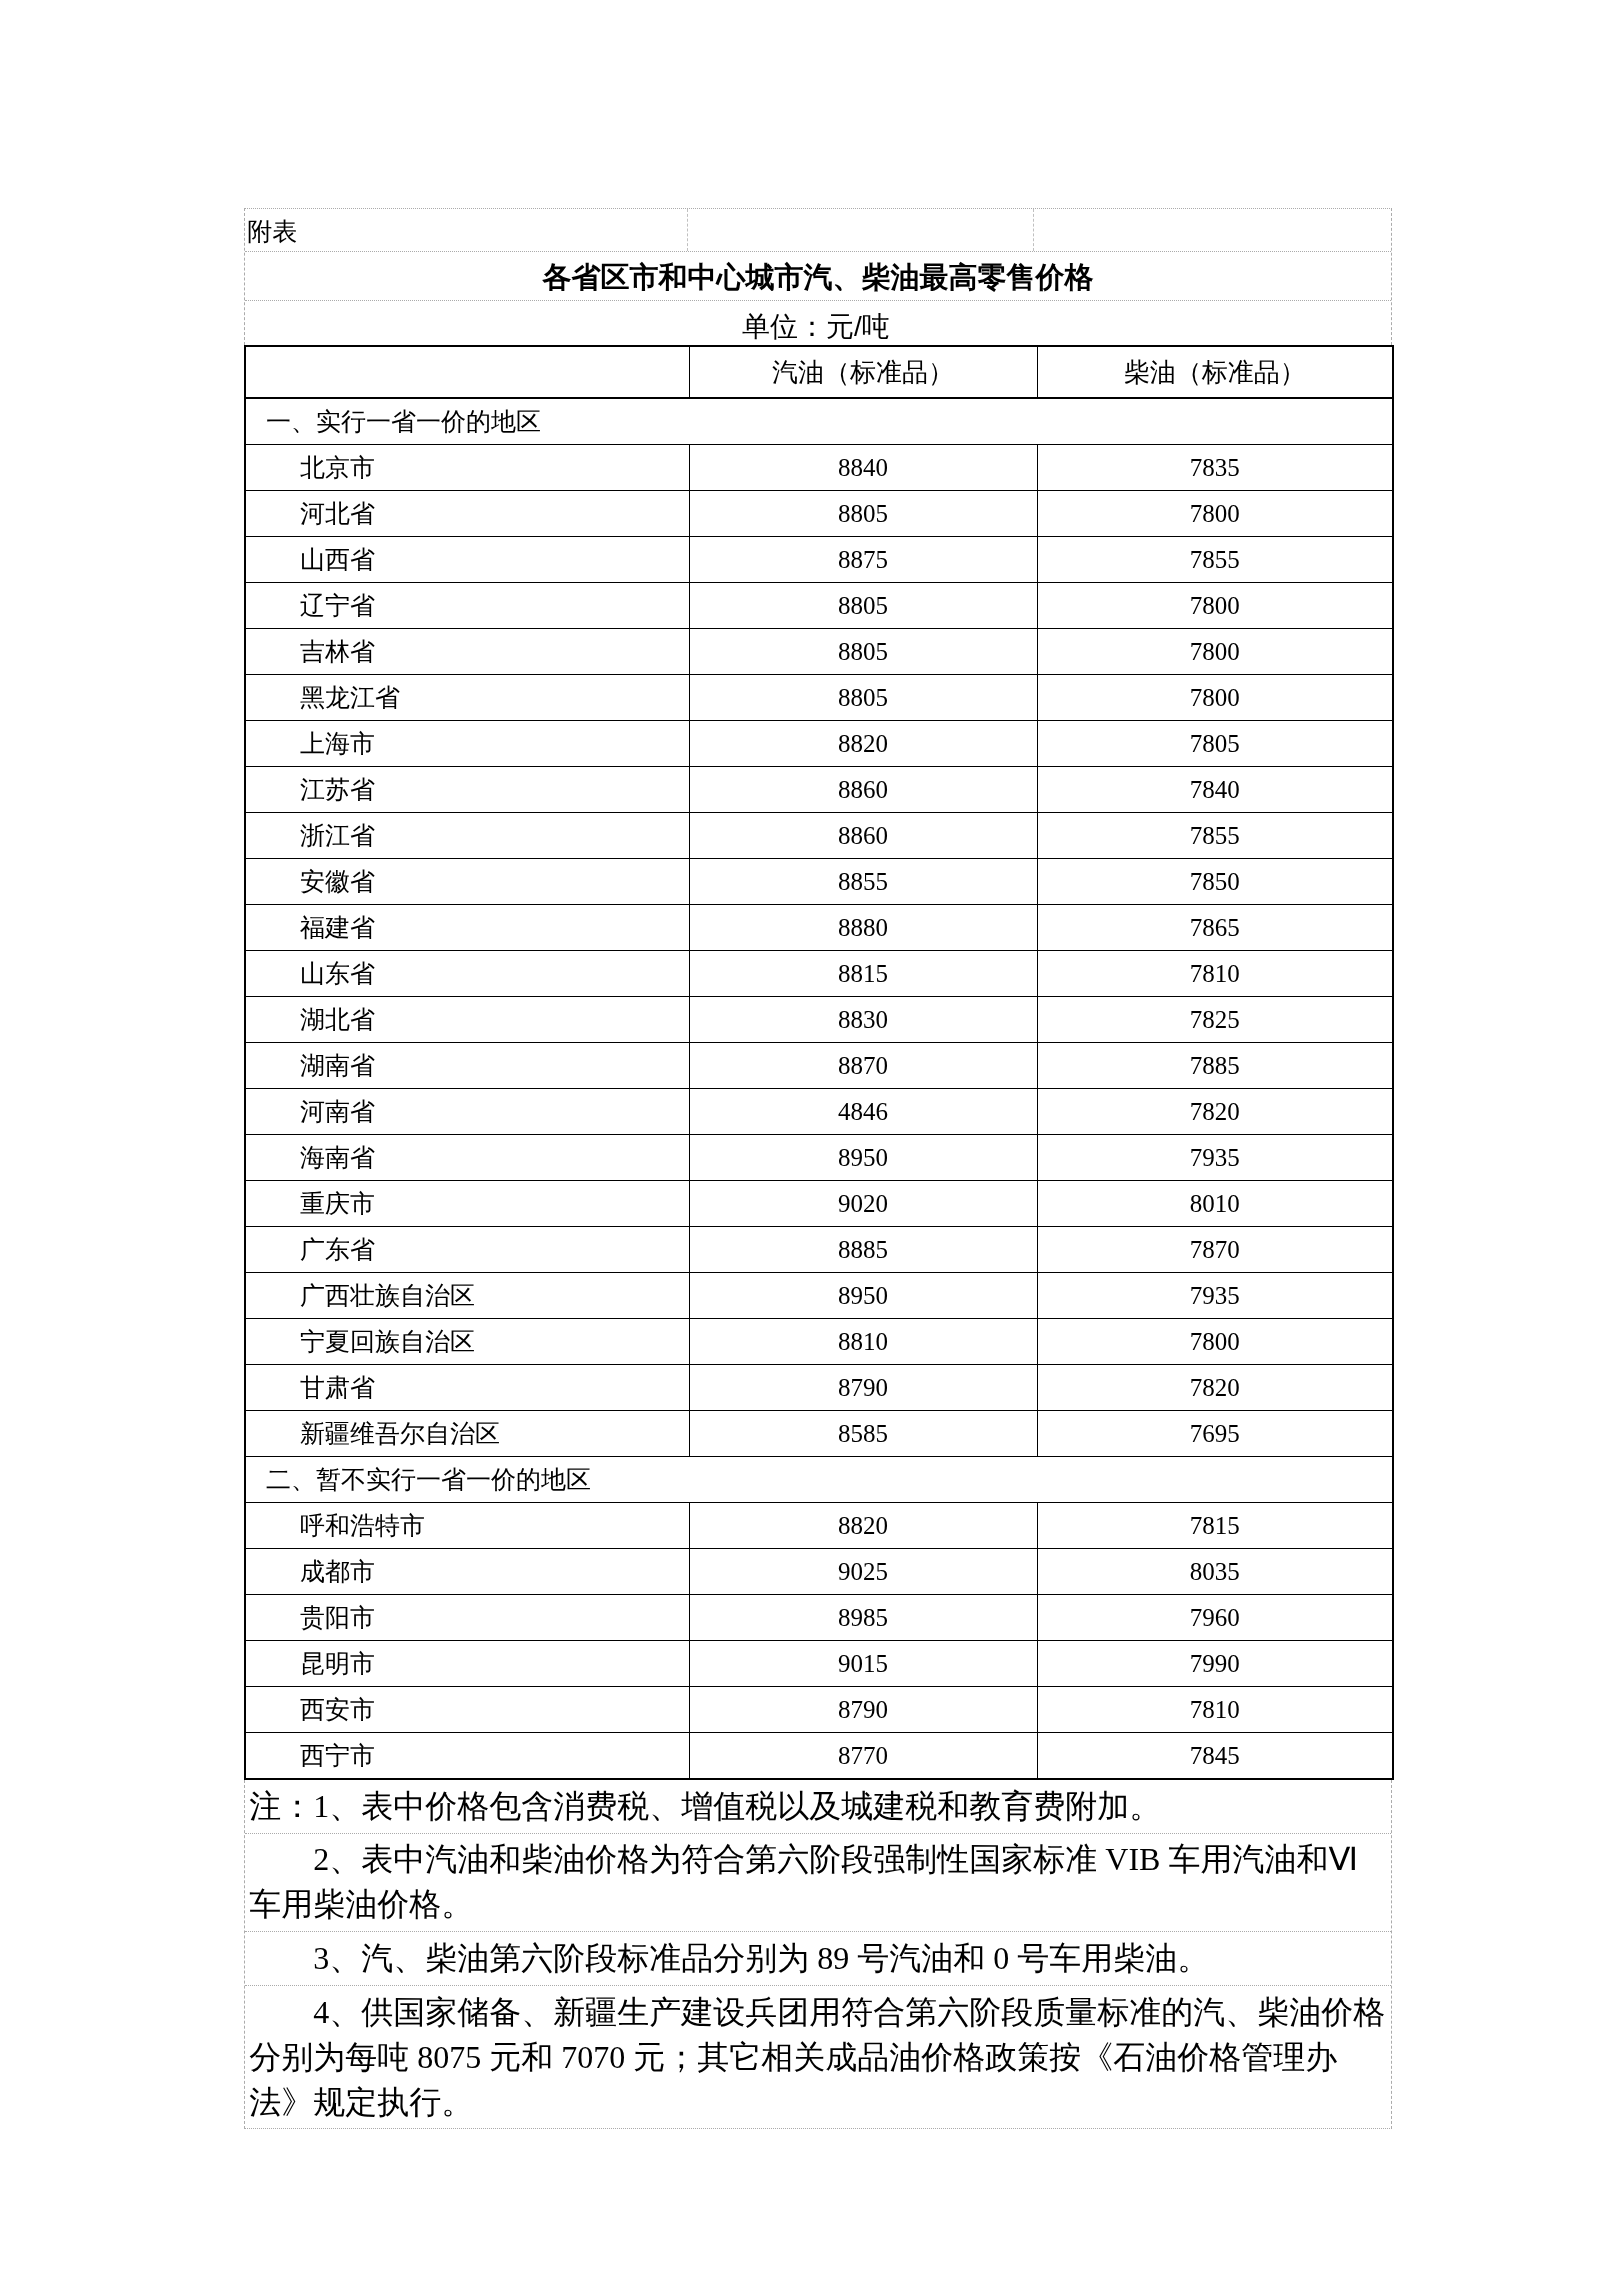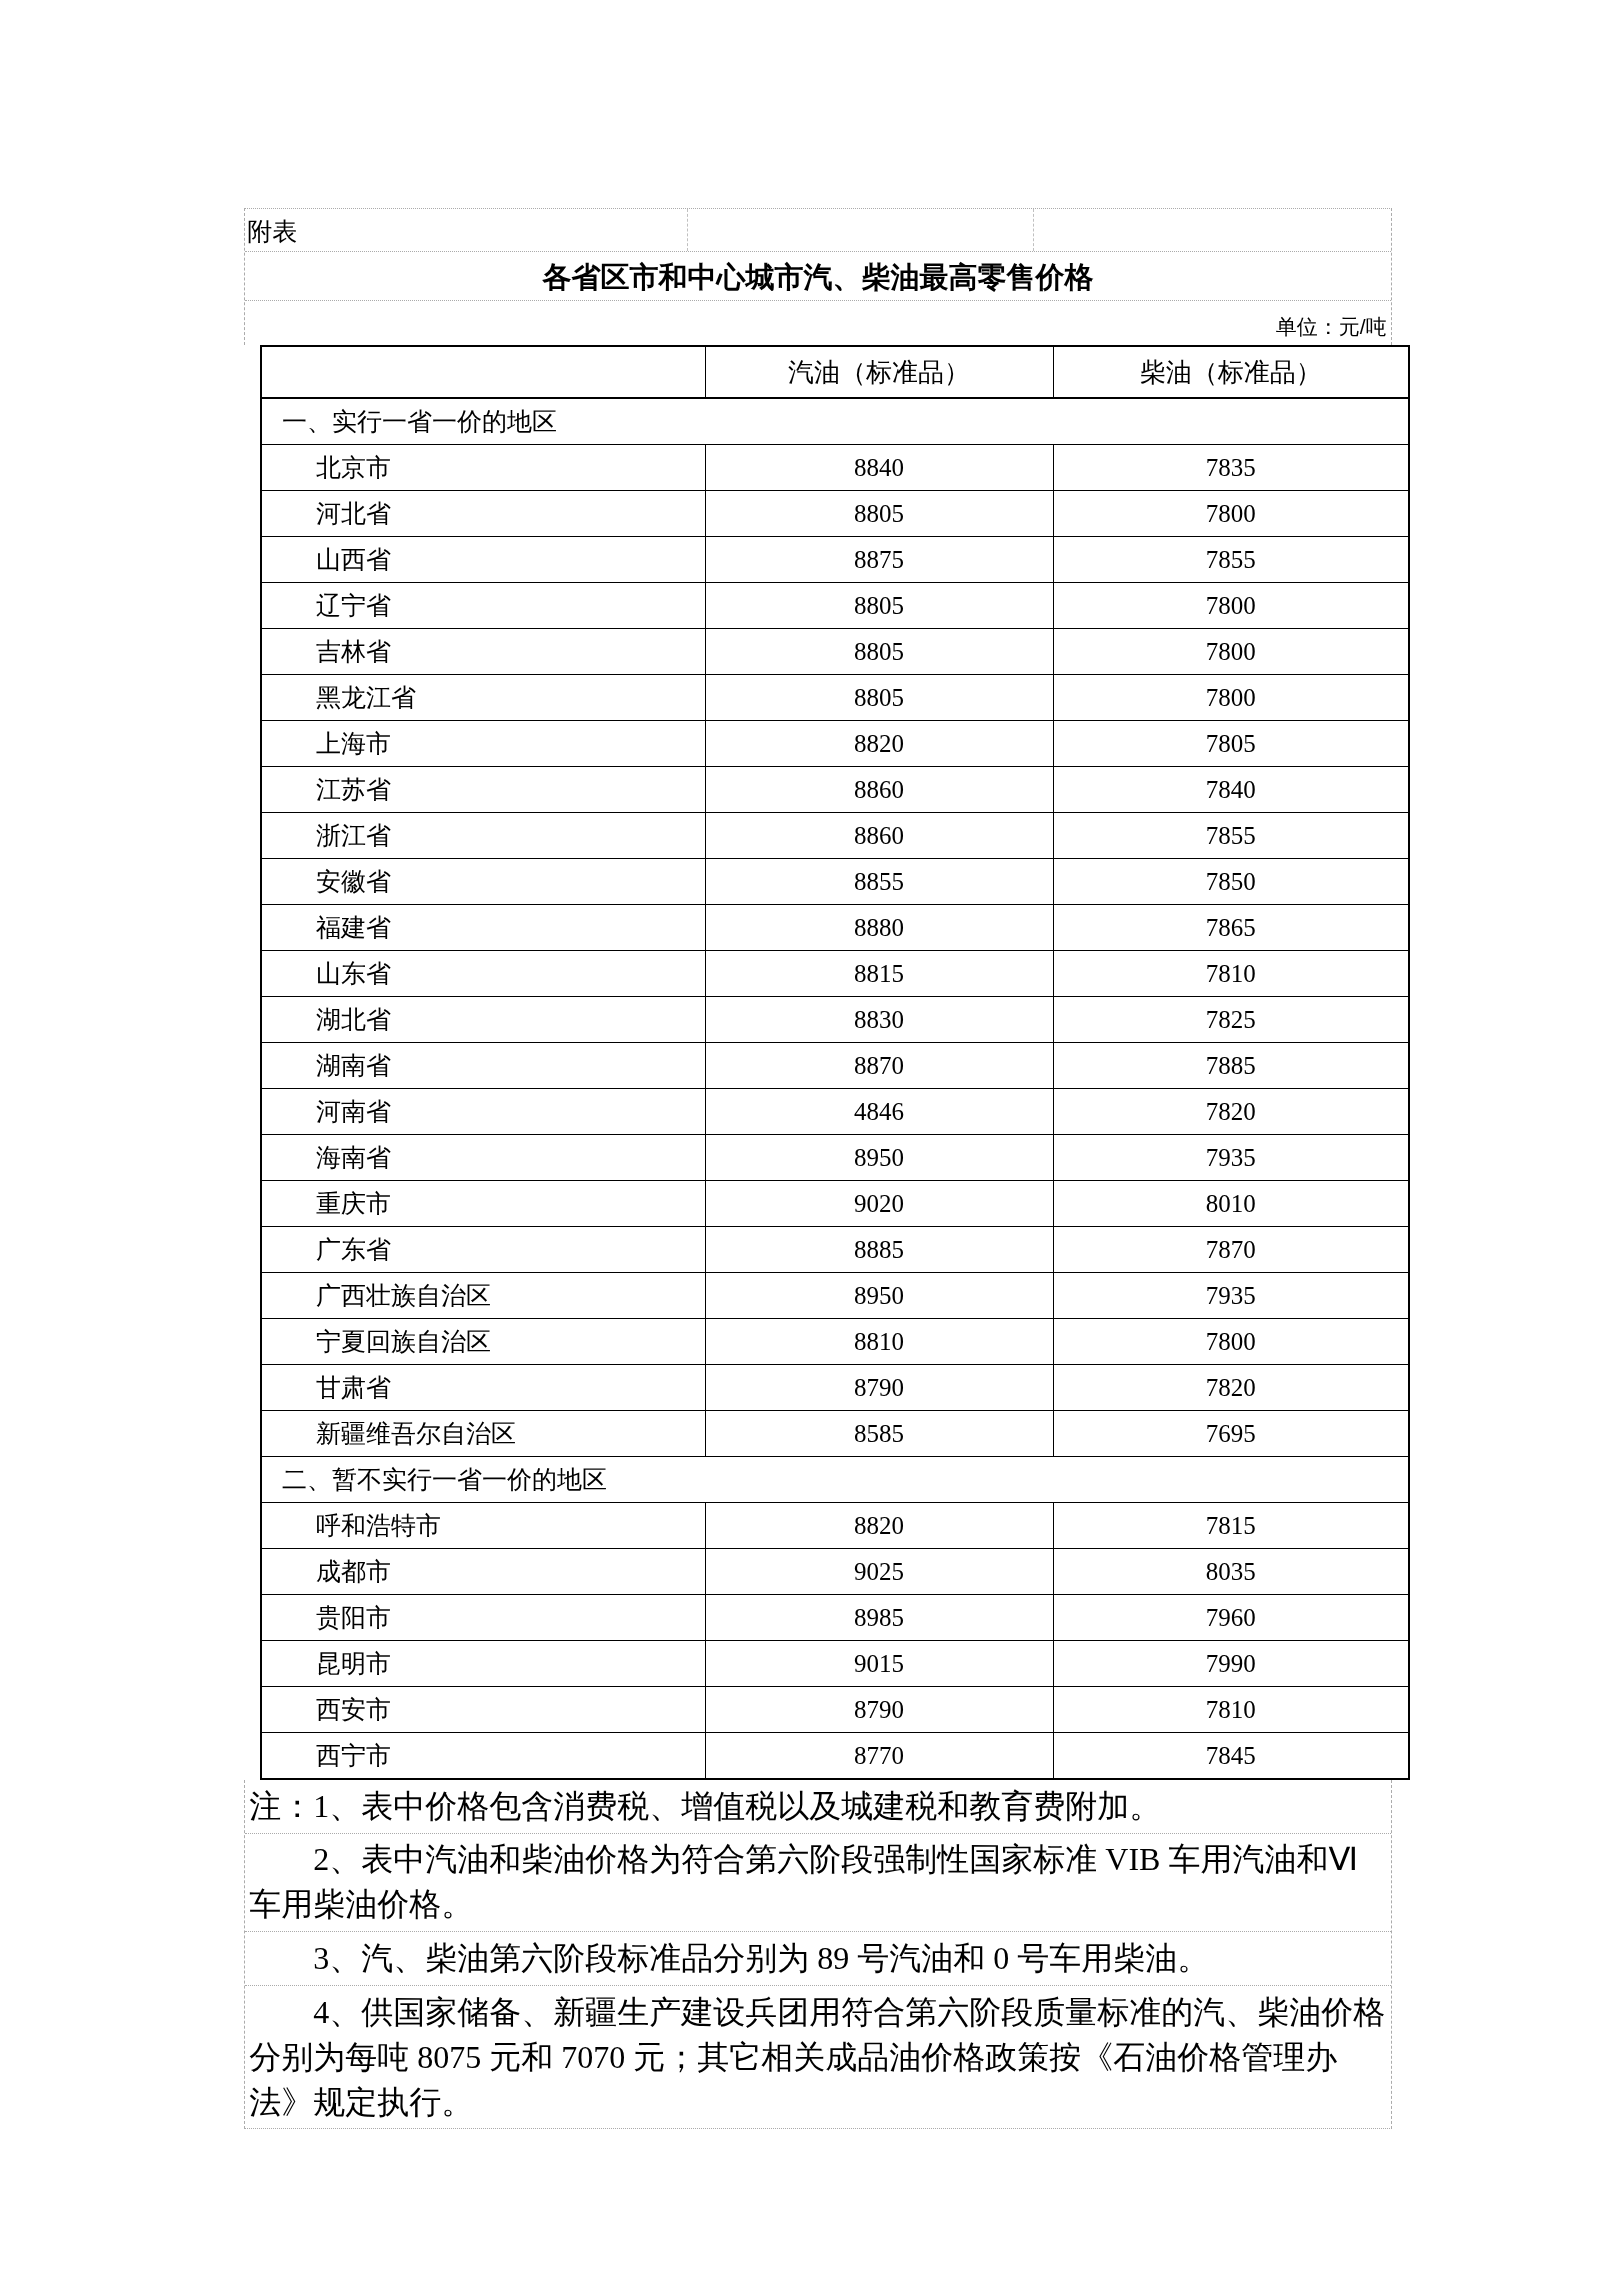--- a/index.html
+++ b/index.html
@@ -16,25 +16,25 @@
     border-top:1.6px dotted #ababab;
     box-sizing:border-box;
   }
   .r-fubiao{display:flex;height:42px;border-bottom:1.6px dotted #ababab;}
   .r-fubiao .fb1{width:443px;border-right:1.6px dashed #c0c0c0;box-sizing:border-box;
                  font-family:"Liberation Sans",sans-serif;font-size:25px;line-height:45px;padding-left:2.2px;}
   .r-fubiao .fb2{width:346px;border-right:1.6px dashed #c0c0c0;box-sizing:border-box;}
   .r-fubiao .fb3{flex:1;}
   .r-title{height:48px;border-bottom:1.6px dotted #ababab;text-align:center;
            font-family:"Liberation Sans",sans-serif;font-weight:bold;font-size:29px;line-height:50px;}
-  .r-unit{height:44px;text-align:right;font-family:"Liberation Sans",sans-serif;
-          font-size:21px;line-height:52px;padding-right:4.3px;}
+  .r-unit{height:44px;text-align:center;font-family:"Liberation Sans",sans-serif;
+          font-size:28px;line-height:52px;padding-right:4.3px;}
 
   
-  table.price{border-collapse:collapse;width:1148px;table-layout:fixed;margin-left:16px;}
+  table.price{border-collapse:collapse;width:1148px;table-layout:fixed;}
   table.price{border:2.2px solid #000;}
   col.c-region{width:444px;} col.c-gas{width:348px;} col.c-diesel{width:356px;}
   table.price td{border:1.6px solid #000;height:43px;font-size:25px;vertical-align:middle;}
   tr.hdr td{height:48px;border-top:2.7px solid #000;border-bottom:2.2px solid #000;
             text-align:center;font-family:"Liberation Sans",sans-serif;font-size:26px;}
   td.sec{padding-left:20px;font-size:25px;}
   td.region{padding-left:54px;}
   td.price-val{text-align:center;}
 
   

